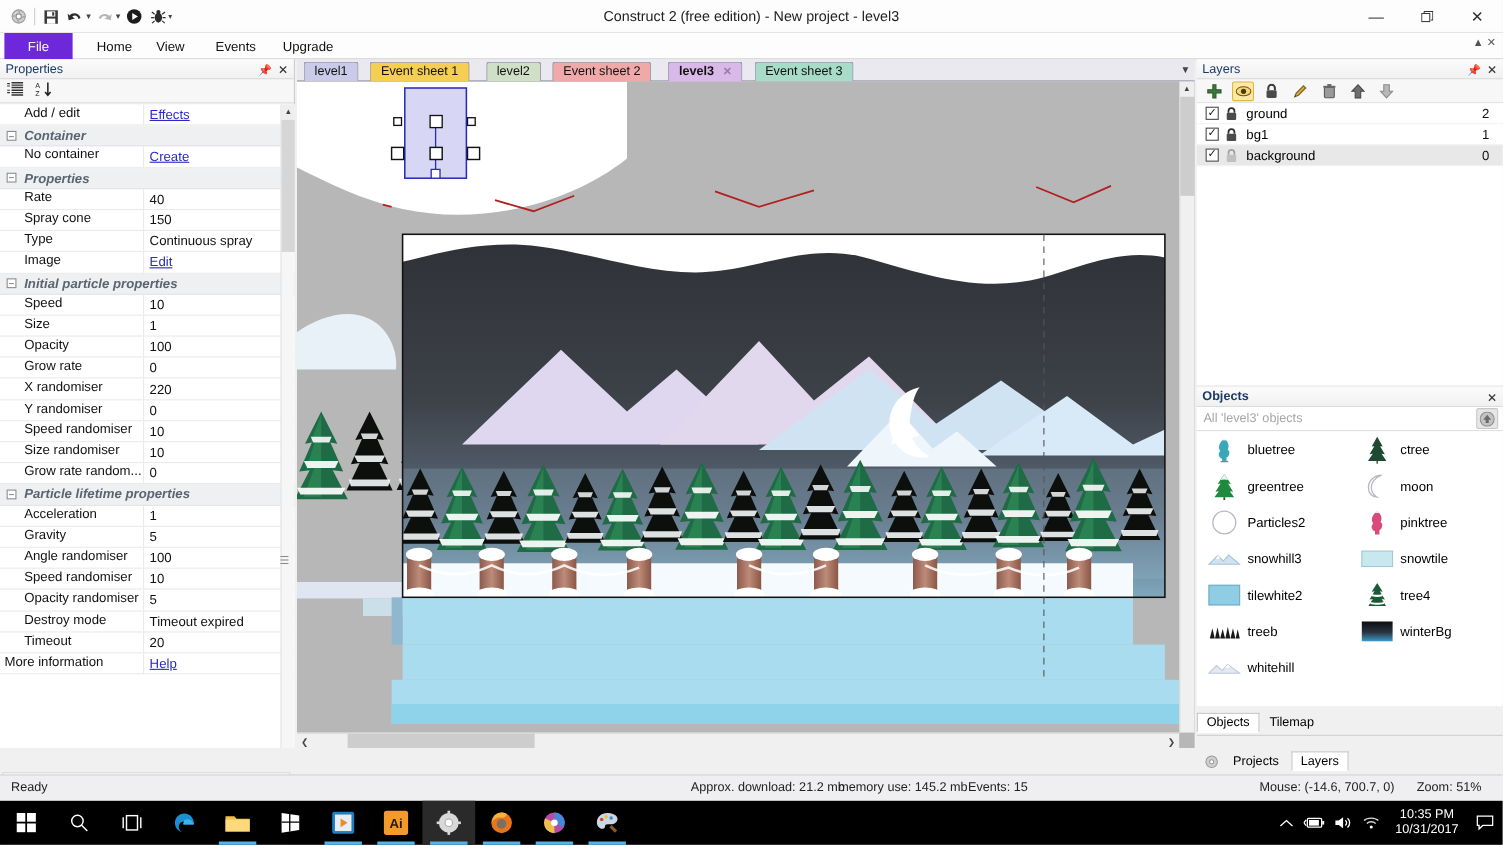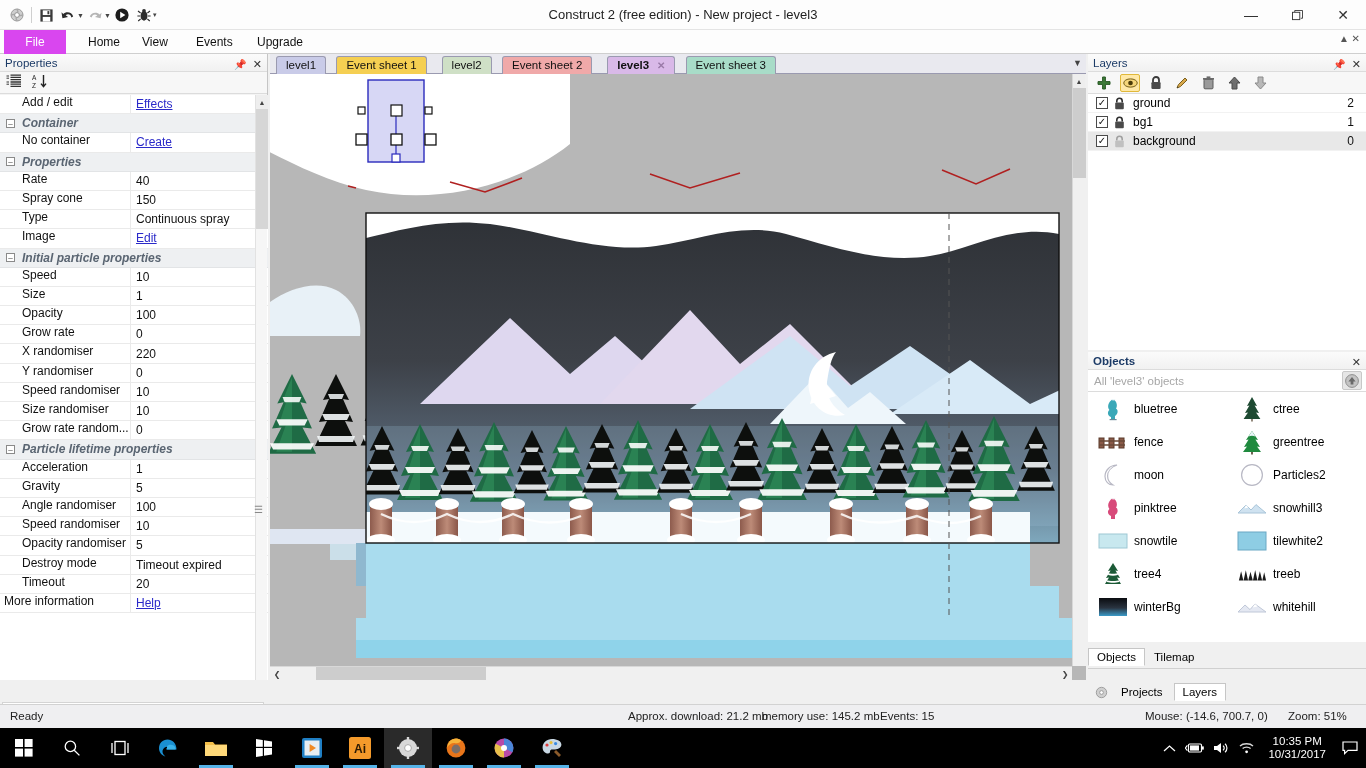--- a/index.html
+++ b/index.html
@@ -15,21 +15,21 @@
   #titlebar { position:absolute; left:0; top:0; width:1366px; height:30px; background:#fdfdfd; border-bottom:1px solid #e4e4e4; }
   #title-text { position:absolute; left:0; top:0; width:1366px; height:30px; line-height:30px; text-align:center; font-size:13px; color:#222; }
   .qat { position:absolute; top:4px; height:22px; display:flex; align-items:center; }
   .qicon { width:22px; height:22px; display:flex; align-items:center; justify-content:center; cursor:default; }
   .qsep { width:1px; height:16px; background:#cfcfcf; margin:0 3px; }
   .caret { font-size:7px; color:#444; margin-left:-2px; }
   .wbtn { position:absolute; top:0; width:46px; height:30px; display:flex; align-items:center; justify-content:center; font-size:14px; color:#333; }
   
   #ribbon { position:absolute; left:0; top:30px; width:1366px; height:24px; background:#fdfdfd; border-bottom:1px solid #cfcfcf; }
   .rtab { position:absolute; top:0; height:24px; line-height:24px; padding:0 14px; font-size:12px; color:#111; }
-  #rtab-file { background:#d946ef; color:#fff; left:4px; width:62px; text-align:center; padding:0; }
+  #rtab-file { background:#6d28d9; color:#fff; left:4px; width:62px; text-align:center; padding:0; }
   #ribbon-expand { position:absolute; right:6px; top:3px; font-size:10px; color:#555; }
   
   .panel-head { height:18px; background:linear-gradient(#fbfbfb,#f1f1f1); border-bottom:1px solid #dcdcdc;
                 font-size:11.5px; color:#1b3a66; padding-left:5px; line-height:18px; position:relative; }
   .panel-head .pin { position:absolute; right:20px; top:2px; font-size:10px; color:#555; }
   .panel-head .cls { position:absolute; right:5px; top:1px; font-size:11px; color:#333; }
   
   #props { position:absolute; left:0; top:54px; width:268px; height:626px; background:#f4f4f4; border-right:1px solid #c5c5c5; }
   #props-head { font-weight:normal; }
   #props-tools { height:22px; background:#f7f7f7; border-bottom:1px solid #dcdcdc; display:flex; align-items:center; padding-left:6px; gap:10px; }
@@ -633,33 +633,20 @@
         <div class="obj-ico">
           <svg width="26" height="26" viewBox="0 0 26 26">
             <path d="M13 1 L8 10 L10.4 9.6 L6 17 L9 16.6 L4.6 23 L21.4 23 L17 16.6 L20 17 L15.6 9.6 L18 10 Z" fill="#1e4a32"></path>
             <path d="M12.4 23 H13.6 V25.6 H12.4 Z" fill="#4a3a24"></path>
           </svg>
         </div>
         <span>ctree</span>
       </div>
       <div class="obj-cell">
         <div class="obj-ico">
-          <svg width="30" height="16" viewBox="0 0 30 16">
-            <g fill="#8a5a48" stroke="#5a3a2a">
-              <rect x="1" y="4" width="5" height="10"></rect>
-              <rect x="11" y="4" width="5" height="10"></rect>
-              <rect x="21" y="4" width="5" height="10"></rect>
-            </g>
-            <path d="M1 7 H27 M1 11 H27" stroke="#6a4a38" stroke-width="1.3"></path>
-          </svg>
-        </div>
-        <span>fence</span>
-      </div>
-      <div class="obj-cell">
-        <div class="obj-ico">
           <svg width="26" height="26" viewBox="0 0 26 26">
             <path d="M13 2 L7 11 L9.6 10.6 L5 18 L8 17.6 L4 23 L22 23 L18 17.6 L21 18 L16.4 10.6 L19 11 Z" fill="#1f8a3e"></path>
             <path d="M13 2 L9.6 7.4 C11.4 6.6 14.4 6.6 16.4 7.4 Z" fill="#e8f4f8"></path>
             <path d="M12.2 23 H13.8 V25.6 H12.2 Z" fill="#4a3a24"></path>
           </svg>
         </div>
         <span>greentree</span>
       </div>
       <div class="obj-cell">
         <div class="obj-ico">

